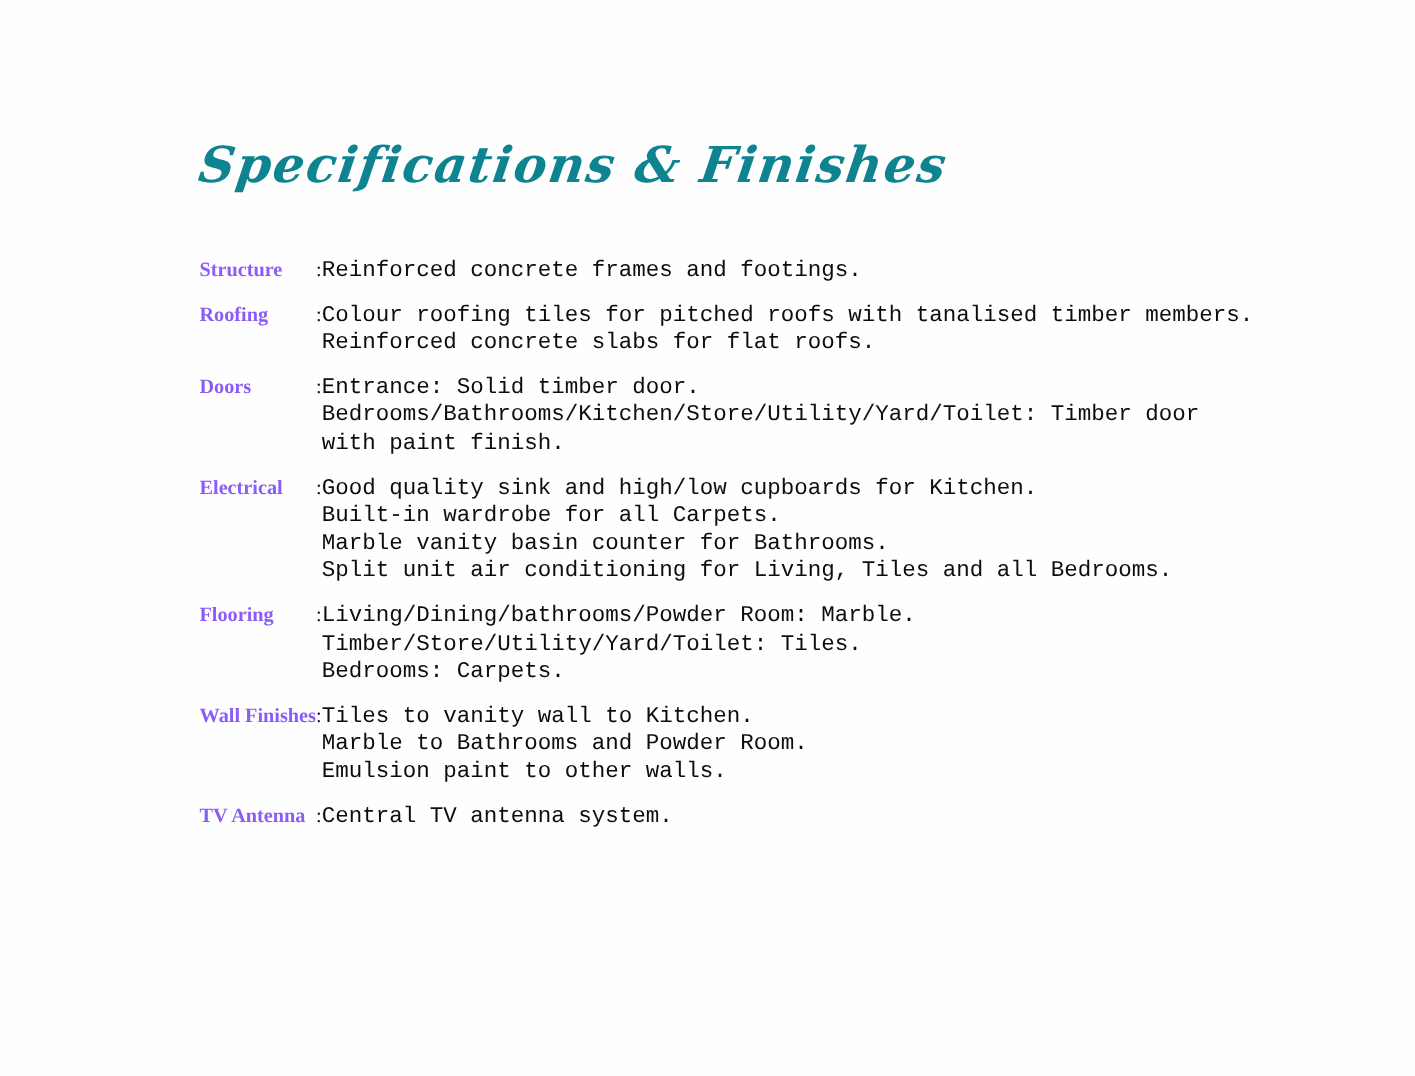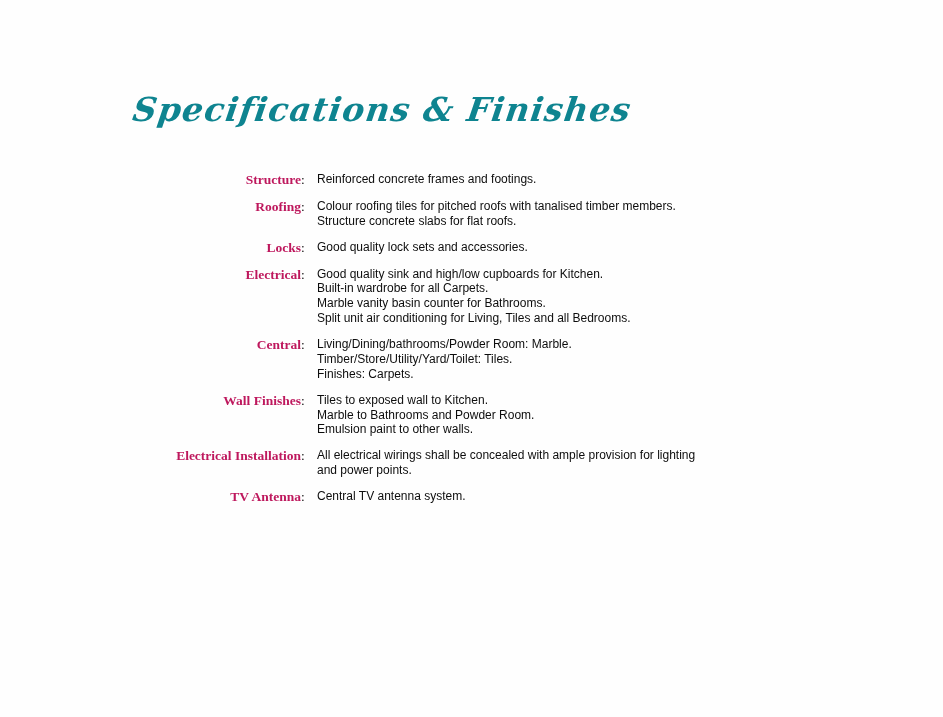--- a/index.html
+++ b/index.html
@@ -41,37 +41,36 @@
     border-collapse: collapse;
   }
   .spec-table tr {
     vertical-align: top;
   }
   .label-cell {
     width: 168px;
     font-family: "Liberation Serif", serif;
     font-weight: 700;
     font-size: 13.5px;
-    color: #be185d;
+    color: #8b5cf6;
     padding: 0 0 11px 0;
     line-height: 1.18;
     white-space: nowrap;
-    text-align: right;
   }
   .colon-cell {
     width: 16px;
     font-size: 13.5px;
     color: #111;
     padding: 0 0 11px 0;
     line-height: 1.18;
     text-align: left;
   }
   .value-cell {
-    font-family: Liberation Sans, sans-serif;
-    font-size: 12px;
+    font-family: Liberation Mono, monospace;
+    font-size: 15px;
     color: #0d0d0d;
     padding: 0 0 11px 0;
     line-height: 1.24;
   }
   .value-cell .line {
     display: block;
     white-space: nowrap;
   }
 </style>
 </head>
@@ -91,75 +90,69 @@
           <span class="line">Reinforced concrete frames and footings.</span>
         </td>
       </tr>
 
 
       <tr>
         <td class="label-cell">Roofing</td>
         <td class="colon-cell">:</td>
         <td class="value-cell">
           <span class="line">Colour roofing tiles for pitched roofs with tanalised timber members.</span>
-          <span class="line">Structure concrete slabs for flat roofs.</span>
+          <span class="line">Reinforced concrete slabs for flat roofs.</span>
         </td>
       </tr>
 
 
 
-
       <tr>
-        <td class="label-cell">Locks</td>
+        <td class="label-cell">Doors</td>
         <td class="colon-cell">:</td>
         <td class="value-cell">
-          <span class="line">Good quality lock sets and accessories.</span>
+          <span class="line">Entrance: Solid timber door.</span>
+          <span class="line">Bedrooms/Bathrooms/Kitchen/Store/Utility/Yard/Toilet: Timber door</span>
+          <span class="line">with paint finish.</span>
         </td>
       </tr>
+
 
       <tr>
         <td class="label-cell">Electrical</td>
         <td class="colon-cell">:</td>
         <td class="value-cell">
           <span class="line">Good quality sink and high/low cupboards for Kitchen.</span>
           <span class="line">Built-in wardrobe for all Carpets.</span>
           <span class="line">Marble vanity basin counter for Bathrooms.</span>
           <span class="line">Split unit air conditioning for Living, Tiles and all Bedrooms.</span>
         </td>
       </tr>
 
       <tr>
-        <td class="label-cell">Central</td>
+        <td class="label-cell">Flooring</td>
         <td class="colon-cell">:</td>
         <td class="value-cell">
           <span class="line">Living/Dining/bathrooms/Powder Room: Marble.</span>
           <span class="line">Timber/Store/Utility/Yard/Toilet: Tiles.</span>
-          <span class="line">Finishes: Carpets.</span>
+          <span class="line">Bedrooms: Carpets.</span>
         </td>
       </tr>
 
       <tr>
         <td class="label-cell">Wall Finishes</td>
         <td class="colon-cell">:</td>
         <td class="value-cell">
-          <span class="line">Tiles to exposed wall to Kitchen.</span>
+          <span class="line">Tiles to vanity wall to Kitchen.</span>
           <span class="line">Marble to Bathrooms and Powder Room.</span>
           <span class="line">Emulsion paint to other walls.</span>
         </td>
       </tr>
 
 
-      <tr>
-        <td class="label-cell">Electrical Installation</td>
-        <td class="colon-cell">:</td>
-        <td class="value-cell">
-          <span class="line">All electrical wirings shall be concealed with ample provision for lighting</span>
-          <span class="line">and power points.</span>
-        </td>
-      </tr>
 
       <tr>
         <td class="label-cell">TV Antenna</td>
         <td class="colon-cell">:</td>
         <td class="value-cell">
           <span class="line">Central TV antenna system.</span>
         </td>
       </tr>
 
     </tbody>

